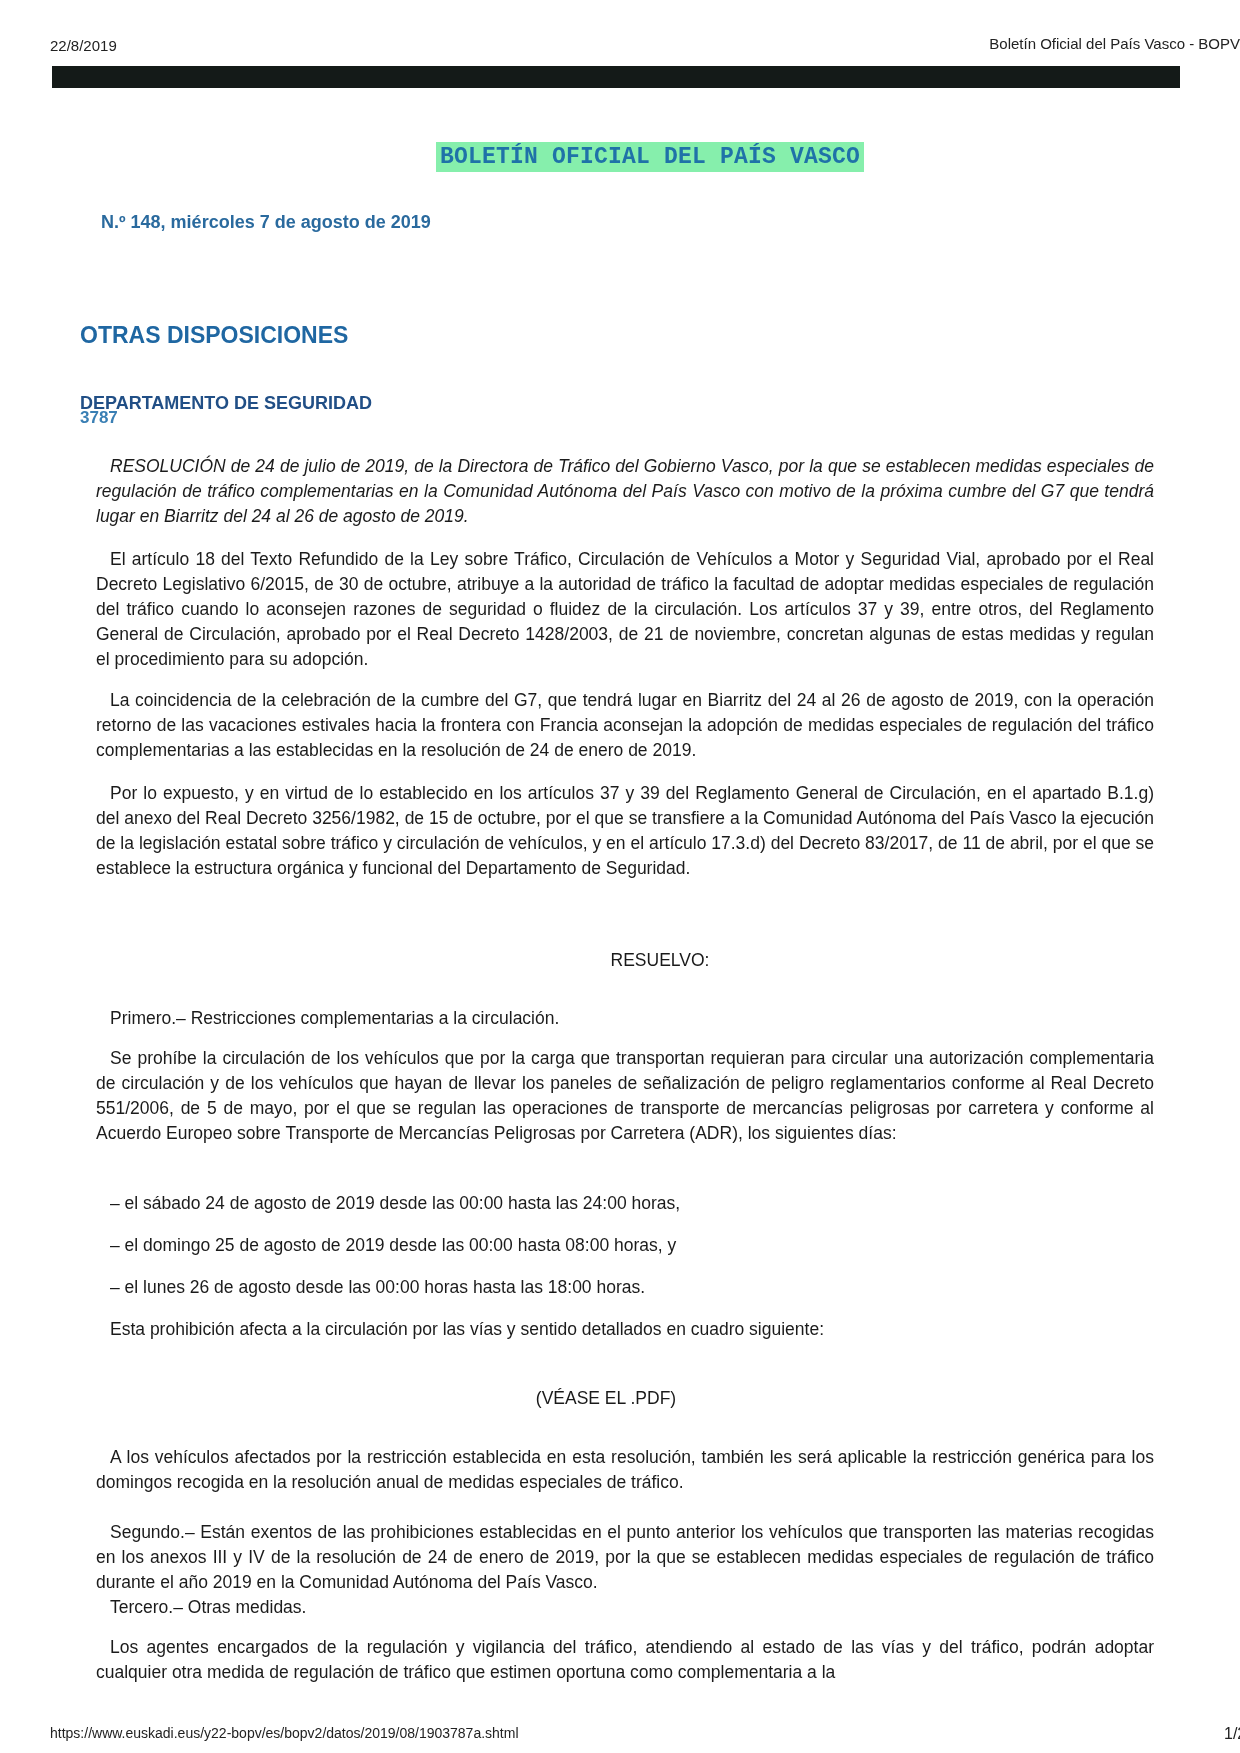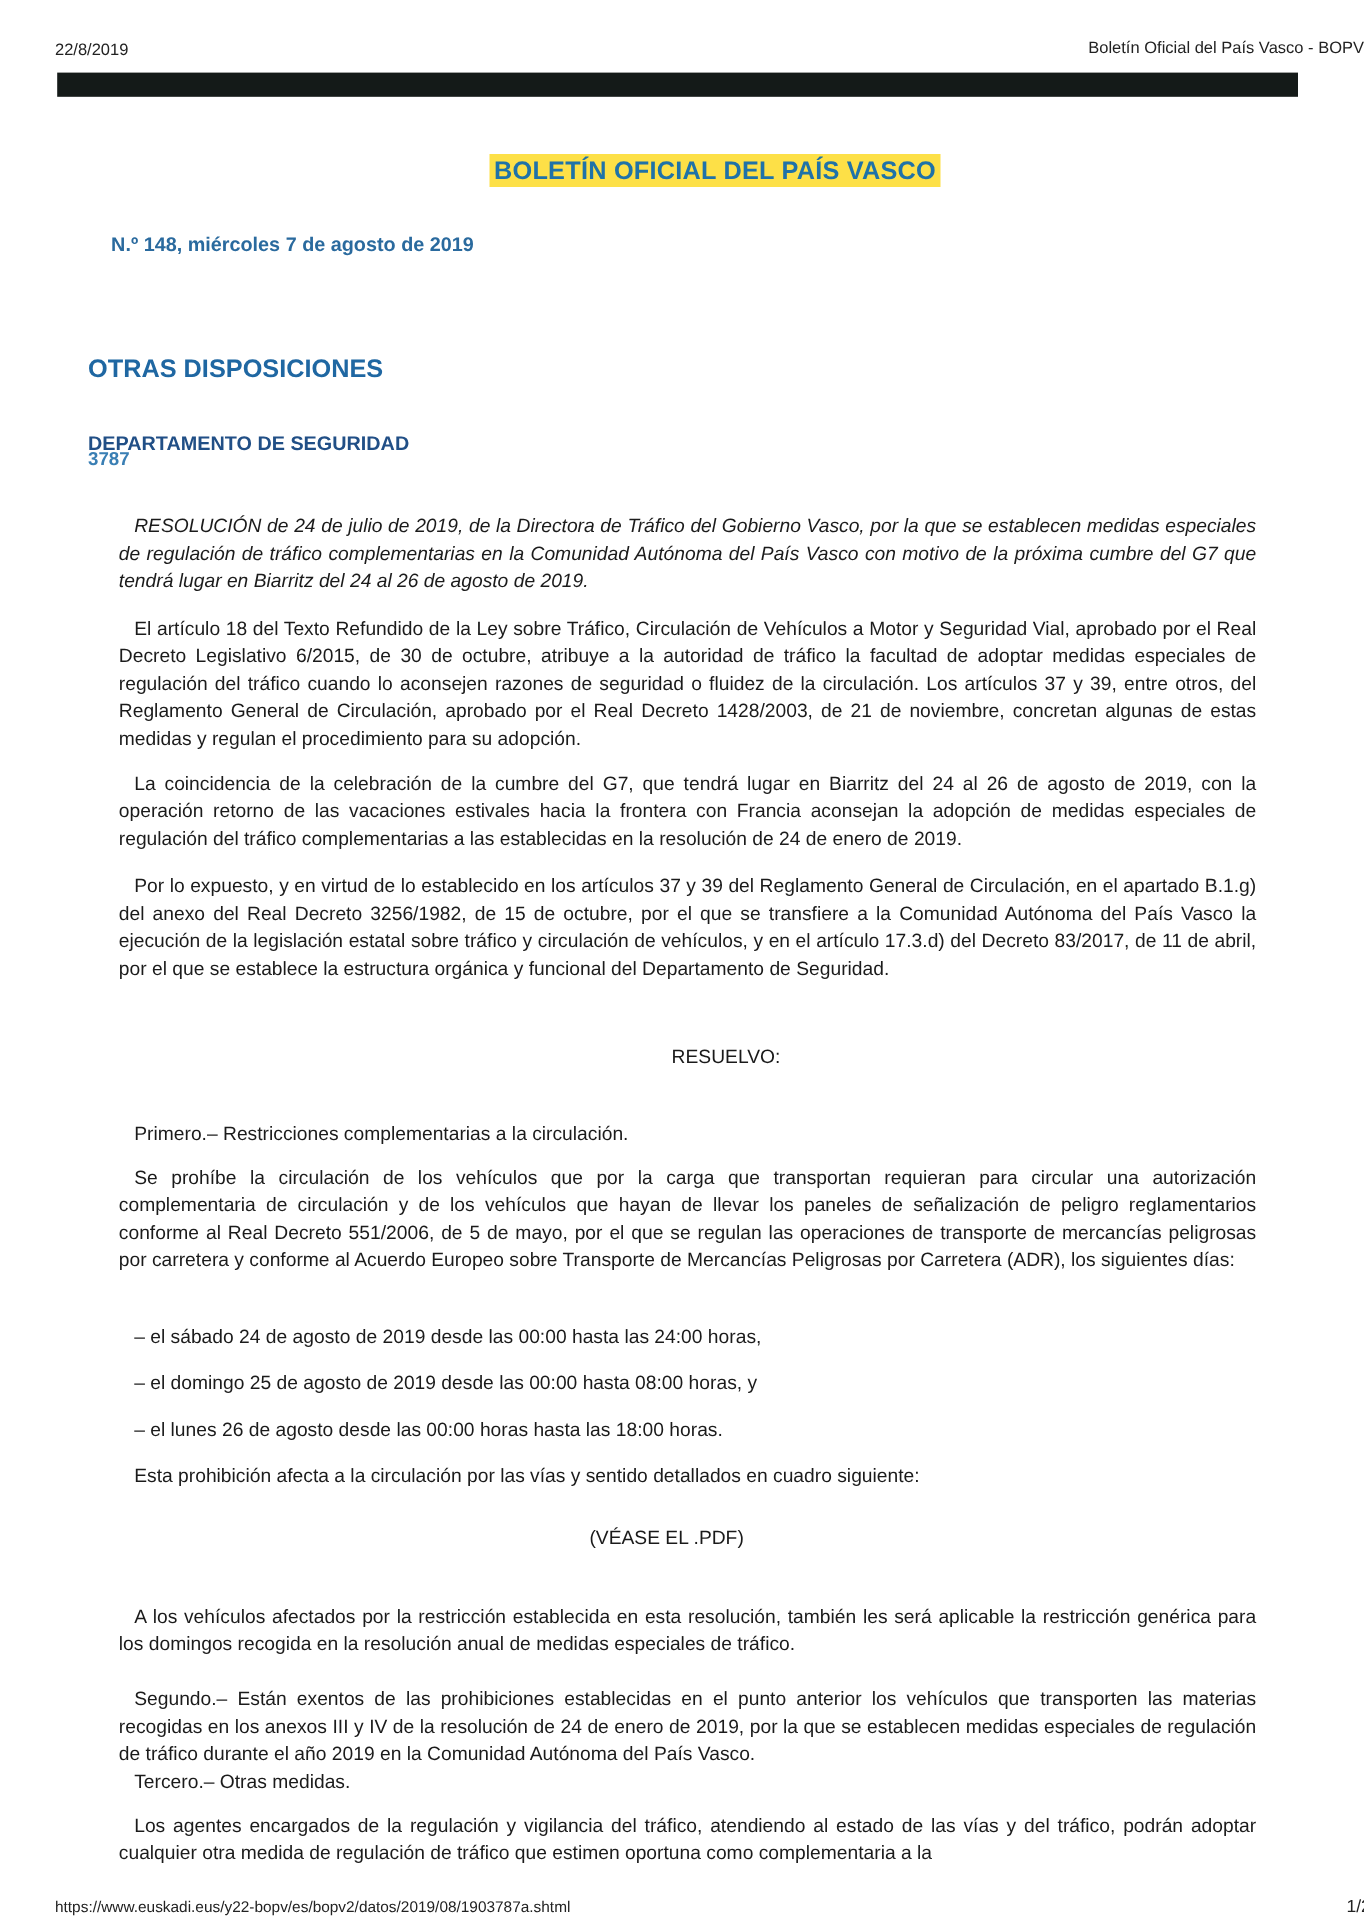--- a/index.html
+++ b/index.html
@@ -4,27 +4,27 @@
   <style>
     html, body { margin: 0; padding: 0; background: #ffffff; }
     body {
       width: 1240px; height: 1753px; position: relative; overflow: hidden;
       font-family: "Liberation Sans", sans-serif; color: #1a1a1a;
     }
     .hdr-date { position: absolute; left: 50px; top: 37px; font-size: 15px; color: #222; }
     .hdr-title { position: absolute; left: 0; width: 1240px; top: 35px; text-align: right; font-size: 15px; color: #222; padding-left: 40px; box-sizing: border-box; }
     .hdr-bar { position: absolute; left: 52px; top: 66px; width: 1128px; height: 22px; background: #141a18; }
     .title { position: absolute; left: 0; width: 1240px; top: 142px; text-align: center; font-size: 23px; font-weight: bold; color: #1f72a8; letter-spacing: 0.2px; padding-left: 60px; box-sizing: border-box; }
-    .title span { background: #fde047; padding: 2px 4px; }
+    .title span { background: #86efac; padding: 2px 4px; font-family: Liberation Mono, monospace; }
     .issue { position: absolute; left: 101px; top: 212px; font-size: 18px; font-weight: bold; color: #2a6a9e; }
     .section { position: absolute; left: 80px; top: 322px; font-size: 23px; font-weight: bold; color: #1f67a2; }
     .dept { position: absolute; left: 80px; top: 377px; font-size: 18px; font-weight: bold; color: #214f86; margin-top: 16px; }
     .num { position: absolute; left: 80px; top: 408px; font-size: 17px; font-weight: bold; color: #3a7fb4; }
     .body { position: absolute; left: 92px; width: 1066px; font-size: 17.5px; line-height: 25px; text-align: justify; color: #1b1b1b; }
-    .body p { margin: 16px; }
+    .body p { margin: 4px; }
     .indent { text-indent: 14px; }
     .res { top: 450px; font-style: italic; }
     .p1 { top: 543px; }
     .p2 { top: 684px; }
     .p3 { top: 777px; }
     .resuelvo { position: absolute; left: 0; width: 1240px; top: 950px; text-align: center; font-size: 17.5px; padding-left: 80px; box-sizing: border-box; }
     .primero { top: 1002px; }
     .p4 { top: 1042px; }
     .li1 { top: 1187px; }
     .li2 { top: 1229px; }

